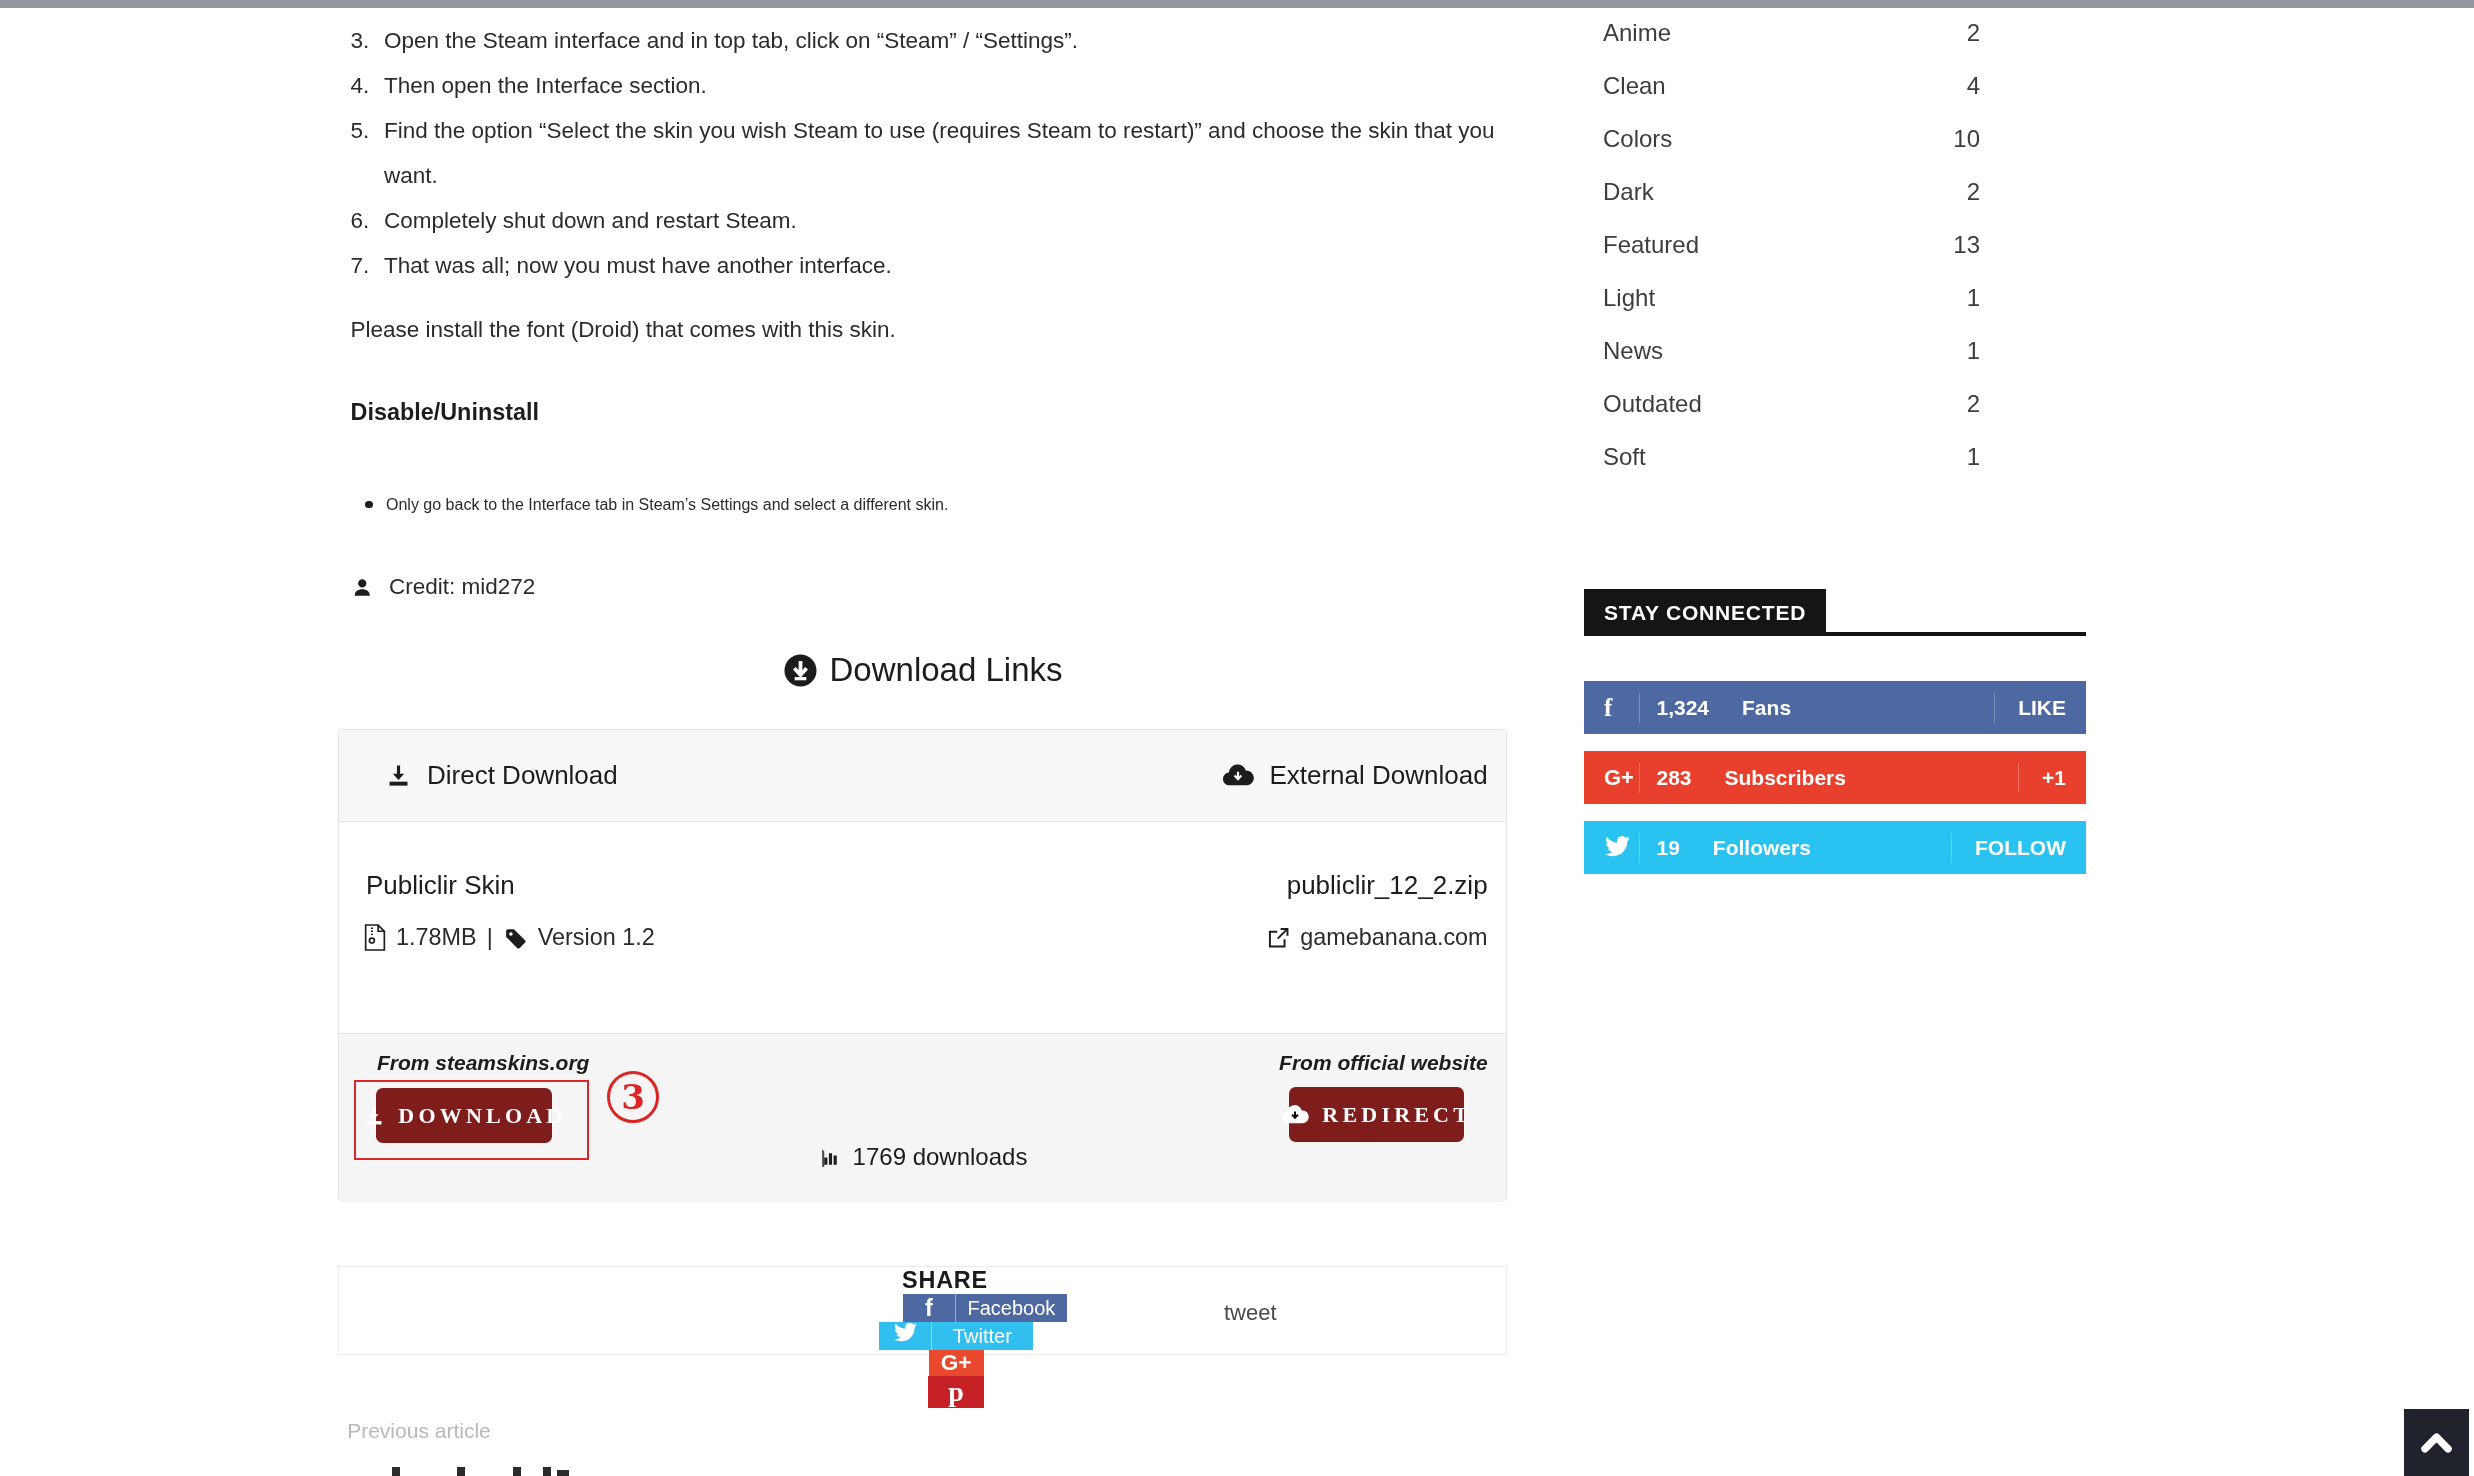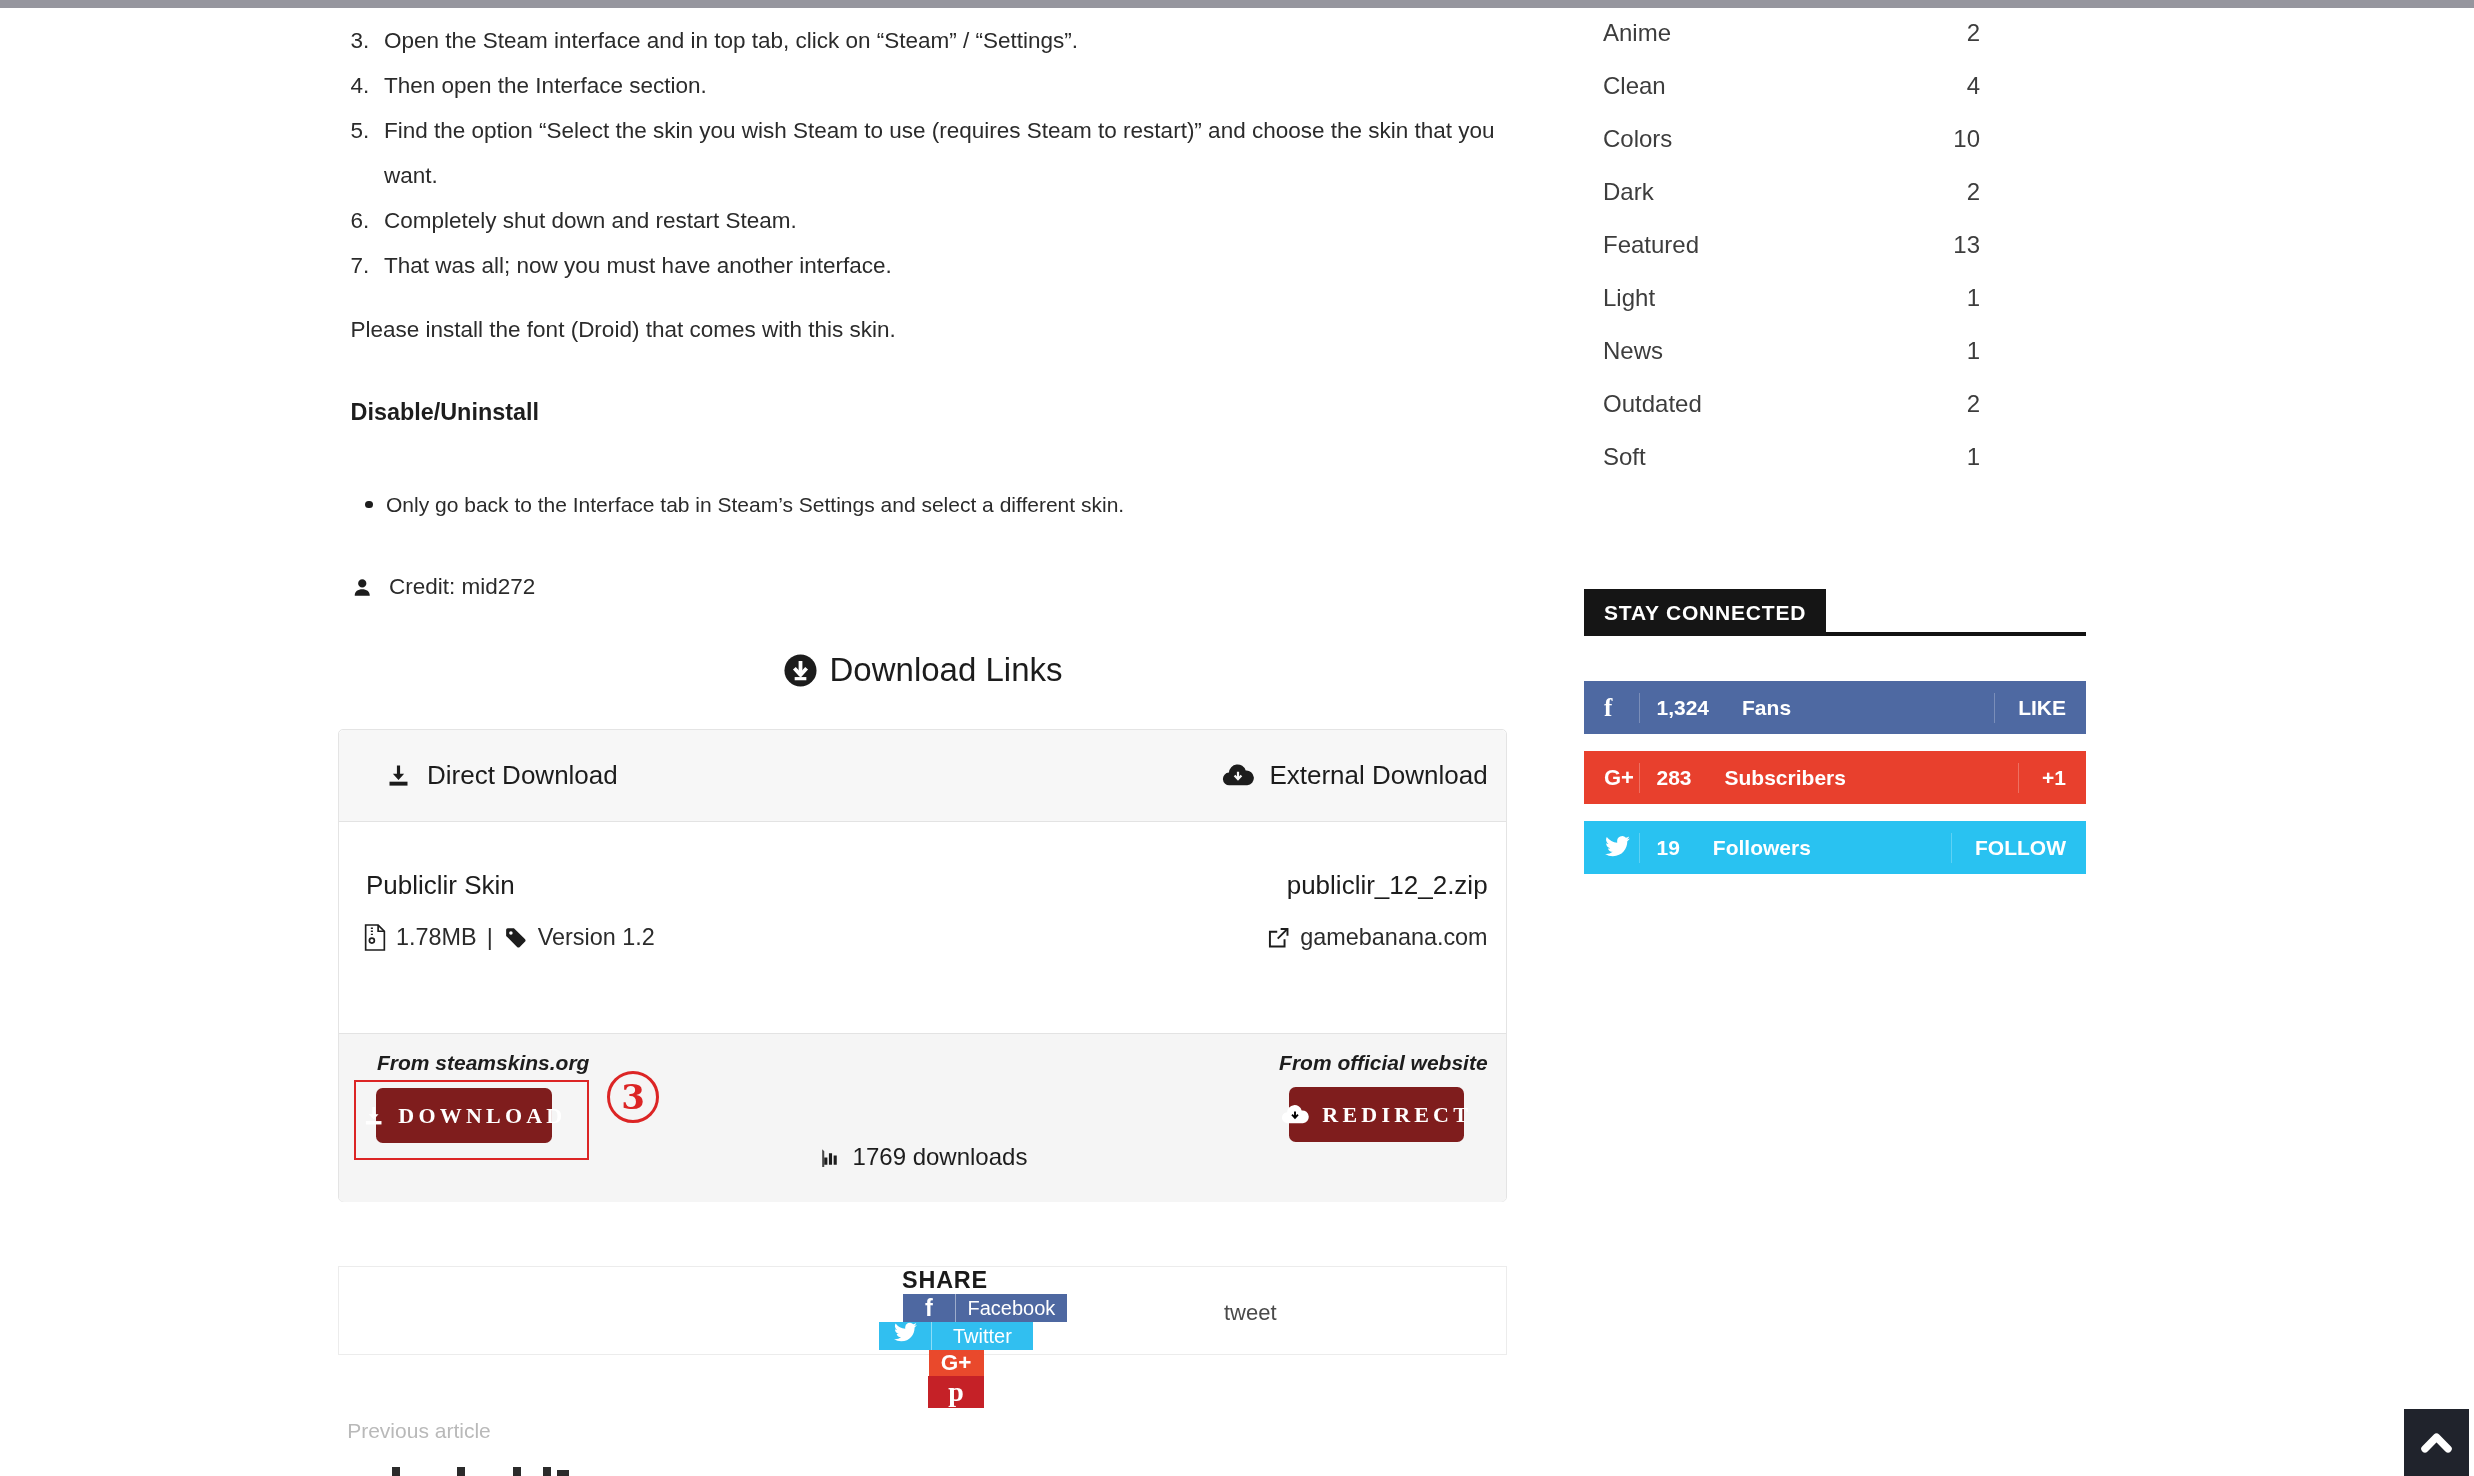--- a/index.html
+++ b/index.html
@@ -14,41 +14,41 @@
   .main { position:absolute; left:338px; top:0; width:1171px; }
 
   .steps { position:absolute; top:18.4px; left:0; width:1162px; }
   .step { position:relative; padding-left:46px; font-size:22.5px; line-height:45px; }
   .step-num { position:absolute; left:12.5px; top:0; }
 
   .note { position:absolute; top:317px; left:12.5px; font-size:22.5px; }
 
   .disable-h { position:absolute; top:399px; left:12.5px; font-size:23.4px; font-weight:bold; color:#1d1d1d; }
 
-  .bullet-row { position:absolute; top:488px; left:0; width:1162px; font-size:21px; line-height:33px; padding-left:48px; }
+  .bullet-row { position:absolute; top:488px; left:0; width:1162px; font-size:16px; line-height:33px; padding-left:48px; }
   .bullet-dot { position:absolute; left:27px; top:12.5px; width:7.5px; height:7.5px; border-radius:50%; background:#1d1d1d; }
 
   .credit-row { position:absolute; top:574px; left:13.4px; font-size:22.5px; display:flex; align-items:center; gap:15px; }
   .credit-row svg { display:block; }
 
   .dl-heading { position:absolute; top:651px; left:0; width:1169px; text-align:center;
     font-size:33px; font-weight:500; color:#1c1c1c; }
   .dl-heading .wrap { display:inline-flex; align-items:center; gap:12px; }
 
   
   .dl-box { position:absolute; top:729px; left:0; width:1169px; height:473px;
     border:0.8px solid #e4e4e4; border-radius:5px; background:#fff; }
   .dl-header { height:92px; display:flex; align-items:center; justify-content:space-between;
     padding:0 18.4px 0 46px; background:#f7f7f7; border-bottom:0.8px solid #e3e3e3;
     border-radius:5px 5px 0 0; font-size:26px; color:#1c1c1c; }
   .hdr-cell { display:flex; align-items:center; gap:15px; }
   .dl-body { position:relative; height:211px; background:#fff; }
   .file-title { position:absolute; left:27px; top:48px; font-size:26px; color:#1d1d1d; }
   .file-name  { position:absolute; right:18.4px; top:48px; font-size:26px; color:#1d1d1d; }
-  .file-meta  { position:absolute; left:25px; top:102px; font-size:23.4px; display:flex; align-items:center; gap:10px; }
+  .file-meta  { position:absolute; left:25px; top:102px; font-size:23.4px; display:flex; align-items:flex-end; gap:10px; }
   .file-site  { position:absolute; right:18.4px; top:102px; font-size:23.4px; display:flex; align-items:center; gap:10px; }
   .dl-footer { position:relative; height:169px; background:#f5f5f5; border-top:0.8px solid #e3e3e3; border-radius:0 0 5px 5px; }
   .from-label { position:absolute; top:16.7px; font-size:21px; font-weight:bold; font-style:italic; color:#1d1d1d; }
   .from-left { left:38px; } .from-right { right:18.4px; }
   .black-btn { position:absolute; background:#7f1d1d; color:#fff; border:none; border-radius:6.7px;
     display:flex; align-items:center; justify-content:center; gap:13.4px; cursor:pointer;
     font-family:"Liberation Serif", serif; font-weight:bold; font-size:22px; letter-spacing:4.2px; }
   .btn-download { left:37px; top:54px; width:176px; height:55px; }
   .btn-redirect { left:950px; top:53px; width:175px; height:55px; }
   .red-rect { position:absolute; left:15px; top:46px; width:235px; height:80px; border:2.5px solid #dc2525; }

